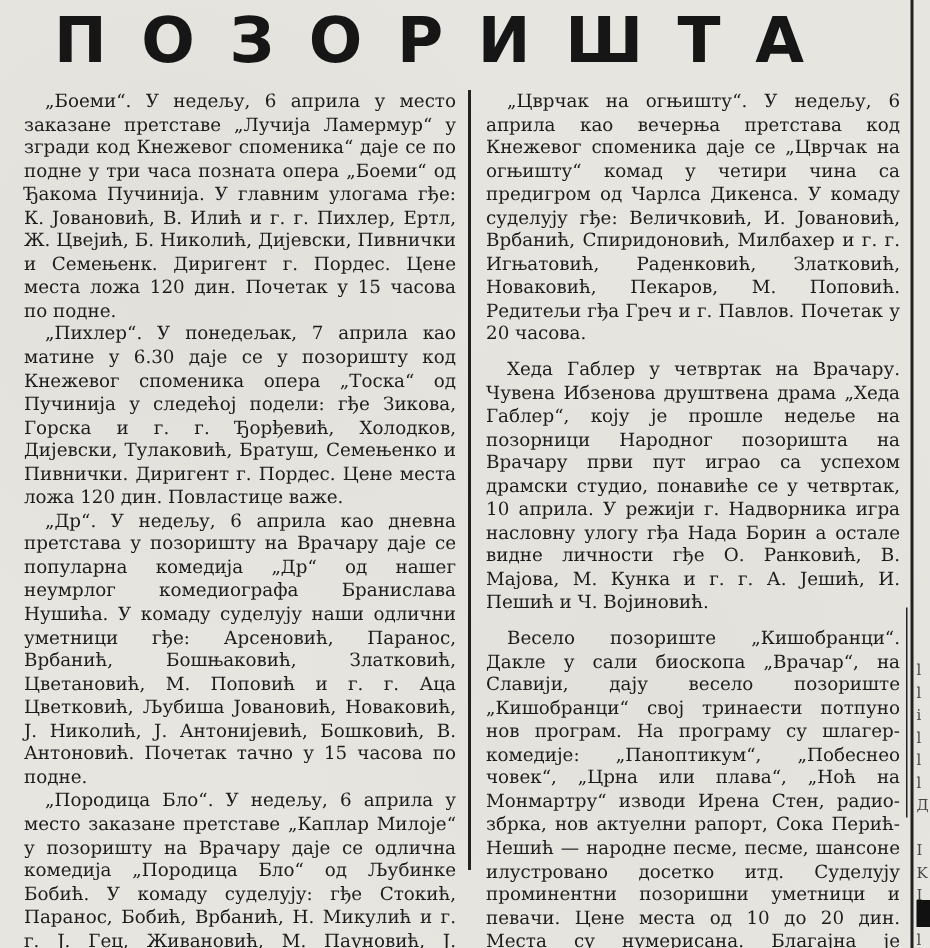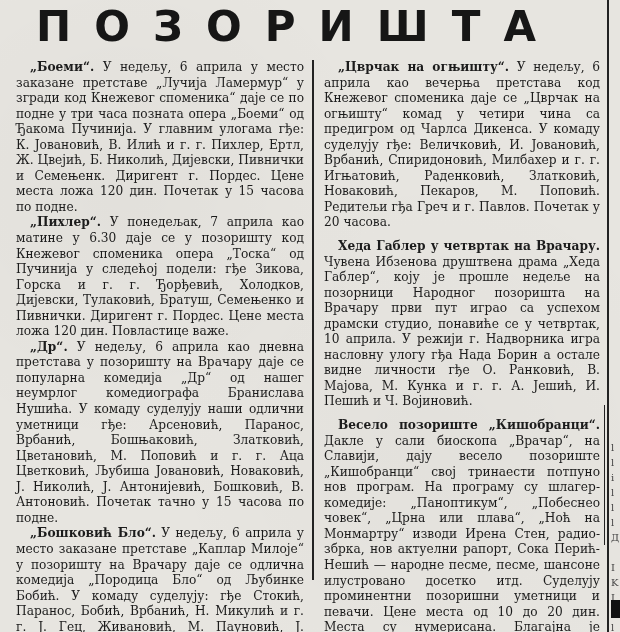--- a/index.html
+++ b/index.html
@@ -47,21 +47,21 @@
       text-align: justify;
       color: #1c1c1c;
     }
     .col-left { left: 16px; width: 288px; }
     .col-right { left: 324px; width: 276px; }
     .col p {
       margin: 0;
       text-indent: 14px;
     }
     .col p.gap { margin-top: 8px; }
-    .col .b { font-weight: bold; }
+    .col .b { font-weight: normal; }
     .rule-v {
       position: absolute;
       background: #222;
     }
     .rule-mid { left: 312px; top: 60px; width: 1.6px; height: 520px; }
     .rule-right { left: 607px; top: 0px; width: 1.6px; height: 632px; }
     .rule-right2 { left: 604px; top: 405px; width: 1.4px; height: 140px; }
     .neighbor {
       position: absolute;
       left: 611px;
@@ -94,21 +94,21 @@
     <span>И</span>
     <span>Ш</span>
     <span>Т</span>
     <span>А</span>
   </div>
 
   <div class="col col-left">
     <p><span class="b">„Боеми“.</span> <span>У недељу, 6 априла у место заказане претставе „Лучија Ламермур“ у згради код Кнежевог споменика“ даје се по подне у три часа позната опера „Боеми“ од Ђакома Пучинија. У главним улогама гђе: К. Јовановић, В. Илић и г. г. Пихлер, Ертл, Ж. Цвејић, Б. Николић, Дијевски, Пивнички и Семењенк. Диригент г. Пордес. Цене места ложа 120 дин. Почетак у 15 часова по подне.</span></p>
     <p><span class="b">„Пихлер“.</span> <span>У понедељак, 7 априла као матине у 6.30 даје се у позоришту код Кнежевог споменика опера „Тоска“ од Пучинија у следећој подели: гђе Зикова, Горска и г. г. Ђорђевић, Холодков, Дијевски, Тулаковић, Братуш, Семењенко и Пивнички. Диригент г. Пордес. Цене места ложа 120 дин. Повластице важе.</span></p>
     <p><span class="b">„Др“.</span> <span>У недељу, 6 априла као дневна претстава у позоришту на Врачару даје се популарна комедија „Др“ од нашег неумрлог комедиографа Бранислава Нушића. У комаду суделују наши одлични уметници гђе: Арсеновић, Параноc, Врбанић, Бошњаковић, Златковић, Цветановић, М. Поповић и г. г. Аца Цветковић, Љубиша Јовановић, Новаковић, Ј. Николић, Ј. Антонијевић, Бошковић, В. Антоновић. Почетак тачно у 15 часова по подне.</span></p>
-    <p><span class="b">„Бошковић Бло“.</span> <span>У недељу, 6 априла у место заказане претставе „Каплар Милоје“ у позоришту на Врачару даје се одлична комедија „Породица Бло“ од Љубинке Бобић. У комаду суделују: гђе Стокић, Параноc, Бобић, Врбанић, Н. Микулић и г. г. Ј. Гец, Живановић, М. Пауновић, Ј. Николић и Милосављевић. Почетак тачно у 20 часова увече.</span></p>
+    <p><span class="b">„Породица Бло“.</span> <span>У недељу, 6 априла у место заказане претставе „Каплар Милоје“ у позоришту на Врачару даје се одлична комедија „Породица Бло“ од Љубинке Бобић. У комаду суделују: гђе Стокић, Параноc, Бобић, Врбанић, Н. Микулић и г. г. Ј. Гец, Живановић, М. Пауновић, Ј. Николић и Милосављевић. Почетак тачно у 20 часова увече.</span></p>
 
   </div>
 
   <div class="rule-v rule-mid"></div>
 
   <div class="col col-right">
     <p><span class="b">„Цврчак на огњишту“.</span> <span>У недељу, 6 априла као вечерња претстава код Кнежевог споменика даје се „Цврчак на огњишту“ комад у четири чина са предигром од Чарлса Дикенса. У комаду суделују гђе: Величковић, И. Јовановић, Врбанић, Спиридоновић, Милбахер и г. г. Игњатовић, Раденковић, Златковић, Новаковић, Пекаров, М. Поповић. Редитељи гђа Греч и г. Павлов. Почетак у 20 часова.</span></p>
     <p class="gap"><span class="b">Хеда Габлер у четвртак на Врачару.</span> <span>Чувена Ибзенова друштвена драма „Хеда Габлер“, коју је прошле недеље на позорници Народног позоришта на Врачару први пут играо са успехом драмски студио, понавиће се у четвртак, 10 априла. У режији г. Надворника игра насловну улогу гђа Нада Борин а остале видне личности гђе О. Ранковић, В. Мајова, М. Кунка и г. г. А. Јешић, И. Пешић и Ч. Војиновић.</span></p>
     <p class="gap"><span class="b">Весело позориште „Кишобранци“.</span> <span>Дакле у сали биоскопа „Врачар“, на Славији, дају весело позориште „Кишобранци“ свој тринаести потпуно нов програм. На програму су шлагер-комедије: „Паноптикум“, „Побеснео човек“, „Црна или плава“, „Ноћ на Монмартру“ изводи Ирена Стен, радио-збрка, нов актуелни рапорт, Сока Перић-Нешић — народне песме, песме, шансоне илустровано досетко итд. Суделују проминентни позоришни уметници и певачи. Цене места од 10 до 20 дин. Места су нумерисана. Благајна је отворена од два сата по подне. Почетак у 21.15 а свршетак у 23.30 часова.</span></p>
 

